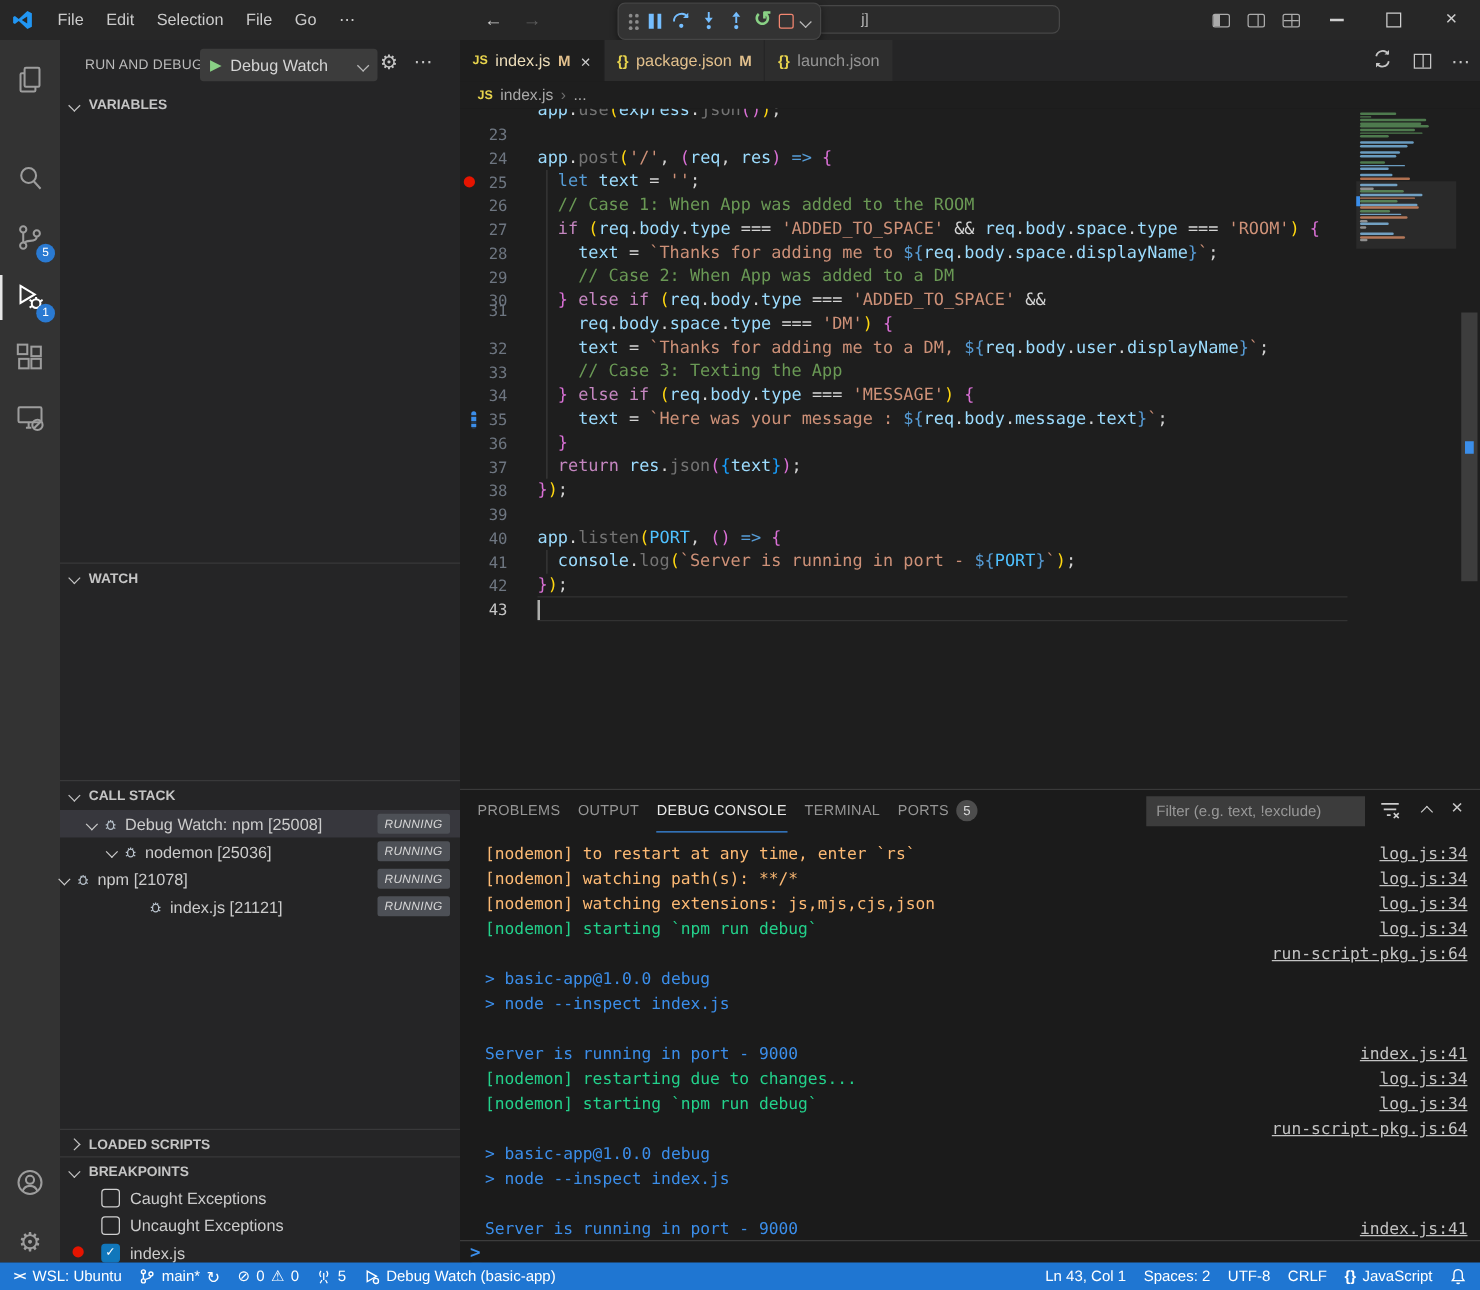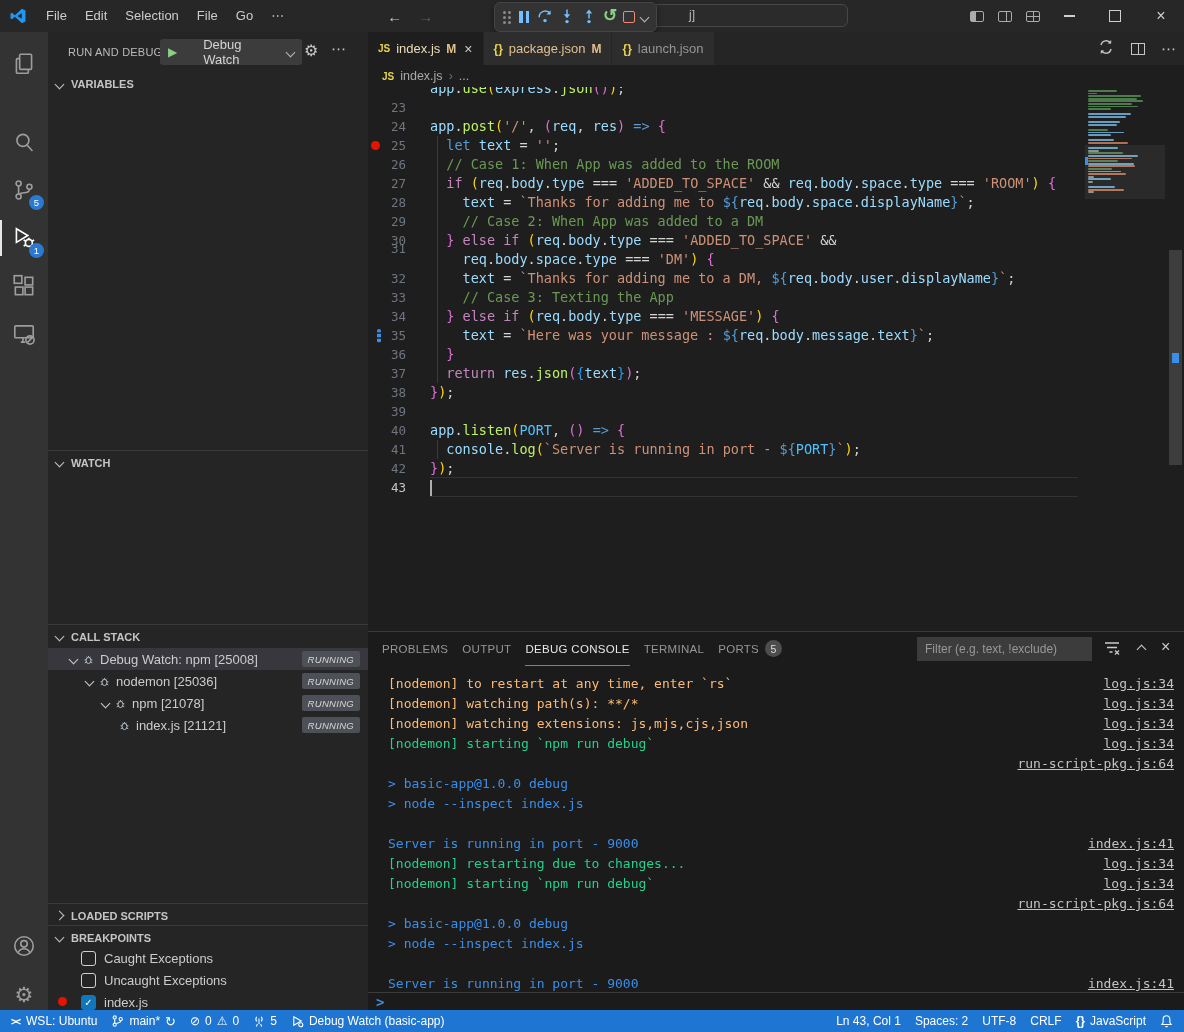--- a/index.html
+++ b/index.html
@@ -44,21 +44,21 @@
   .act-item.active:before{content:"";position:absolute;left:0;top:6px;bottom:6px;width:2px;background:#e7e7e7;}
   .act-badge{position:absolute;right:4px;bottom:4px;min-width:15px;height:15px;border-radius:9px;background:#2a7ad2;color:#fff;
              font-size:9.5px;display:flex;align-items:center;justify-content:center;padding:0 2px;box-sizing:border-box;}
   .gear-glyph{font-size:21px;color:#9d9d9d;line-height:1;}
   
   .sidebar{position:absolute;left:48px;top:32px;width:320px;height:978px;background:#252526;}
   .sb-head{position:absolute;left:0;top:0;width:100%;height:40px;}
   .sb-title{position:absolute;left:20px;top:14px;font-size:11px;color:#bbbbbb;letter-spacing:.2px;}
   .launch{position:absolute;left:112px;top:7px;width:142px;height:26px;background:#3c3c3c;border-radius:3px;display:flex;align-items:center;padding:0 8px;box-sizing:border-box;gap:7px;}
   .launch .play{color:#89d185;font-size:12px;}
-  .launch .lbl{font-size:13px;color:#d4d4d4;flex:1;margin-left:19px;}
+  .launch .lbl{font-size:13px;color:#d4d4d4;flex:1;}
   .sb-gear{position:absolute;left:256px;top:11px;font-size:16px;color:#c5c5c5;line-height:1;}
   .sb-dots{position:absolute;left:283px;top:8px;font-size:15px;color:#c5c5c5;}
   .section-head{position:absolute;left:0;width:100%;height:24px;display:flex;align-items:center;gap:8px;padding-left:8px;box-sizing:border-box;
                 font-size:11px;font-weight:bold;color:#c5c5c5;border-top:1px solid rgba(204,204,204,.12);}
   .cs-row{position:absolute;left:0;width:100%;height:22px;display:flex;align-items:center;gap:5px;font-size:13px;color:#cccccc;box-sizing:border-box;}
   .cs-row.sel{background:#37373d;}
   .cs-row .spacer{flex:1;}
   .badge-running{background:#4d5056;color:#d7d7d7;font-size:9.5px;padding:2.5px 6px;border-radius:2px;margin-right:8px;letter-spacing:.3px;font-style:italic;}
   .bp-row{position:absolute;left:0;width:100%;height:22px;display:flex;align-items:center;font-size:13px;color:#cccccc;}
   .cbox{width:15px;height:15px;box-sizing:border-box;border:1.6px solid #d0d0d0;border-radius:3px;margin-right:8px;background:transparent;}
@@ -77,21 +77,21 @@
   .tab-mod{color:#e2c08d;font-size:12px;font-weight:bold;}
   .tab-close{color:#cccccc;font-size:14px;margin-left:2px;}
   .tab-actions{position:absolute;right:8px;top:0;height:33px;display:flex;align-items:center;gap:16px;color:#c5c5c5;}
   .split-icon{width:14px;height:12px;border:1.3px solid #c5c5c5;box-sizing:border-box;position:relative;}
   .split-icon:before{content:"";position:absolute;left:50%;top:0;bottom:0;width:1.3px;background:#c5c5c5;}
   .breadcrumbs{position:absolute;left:0;top:33px;width:816px;height:22px;background:#1e1e1e;display:flex;align-items:center;gap:6px;padding-left:14px;box-sizing:border-box;font-size:12.5px;color:#a9a9a9;}
   .editor{position:absolute;left:0;top:55px;width:816px;height:544px;overflow:hidden;background:#1e1e1e;}
   .line-num{position:absolute;left:8px;width:30px;text-align:right;font-family:"DejaVu Sans Mono",monospace;font-size:12.5px;line-height:19px;color:#6e7681;}
   .line-num.active{color:#c6c6c6;}
   .code-line{position:absolute;left:62px;white-space:pre;font-family:"DejaVu Sans Mono",monospace;font-size:13.5px;line-height:19px;color:#d4d4d4;}
-  .tk-kw{color:#569cd6}.tk-ctrl{color:#c586c0}.tk-var{color:#9cdcfe}.tk-fn{color:#bef264}.tk-str{color:#ce9178}
+  .tk-kw{color:#569cd6}.tk-ctrl{color:#c586c0}.tk-var{color:#9cdcfe}.tk-fn{color:#737373}.tk-str{color:#ce9178}
   .tk-cmt{color:#6a9955}.tk-punc{color:#d4d4d4}.tk-b1{color:#ffd710}.tk-b2{color:#da70d6}.tk-b3{color:#179fff}.tk-constv{color:#4fc1ff}
   .bp-gutter-dot{position:absolute;left:3px;width:9px;height:9px;border-radius:50%;background:#e51400;}
   .gutter-mod{position:absolute;left:9px;width:3.5px;border-radius:2px;background:repeating-linear-gradient(180deg,#3b8eea 0 3px,rgba(59,142,234,.25) 3px 5px);}
   .current-line{position:absolute;left:62px;width:648px;height:20px;border-top:1px solid rgba(255,255,255,.09);border-bottom:1px solid rgba(255,255,255,.09);box-sizing:border-box;}
   .cursor{position:absolute;width:1.5px;height:16px;background:#aeafad;}
   .indent-guide{position:absolute;width:1px;background:#3a3a3a;}
   .minimap{position:absolute;left:717px;top:0;width:80px;height:544px;}
   .mm-row{position:absolute;left:3px;height:1.8px;border-radius:1px;}
   .mm-viewport{position:absolute;left:0;width:80px;background:rgba(255,255,255,.055);}
   .scroll-thumb{position:absolute;left:801px;top:163px;width:13px;height:215px;background:rgba(121,121,121,.35);}
@@ -288,21 +288,21 @@
           <span style="display: flex;">
             <svg width="13" height="13" viewBox="0 0 16 16">
               <ellipse cx="8" cy="9.2" rx="3" ry="3.8" fill="none" stroke="#b8c2cc" stroke-width="1.2"></ellipse>
               <path d="M8 5.4V3.8M5.6 4.6l1 1.3M10.4 4.6l-1 1.3M5 8.4H3.2M5.2 11l-1.8 1M12.8 8.4H11M12.6 12l-1.8-1" stroke="#b8c2cc" stroke-width="1.2" fill="none"></path>
             </svg>
           </span>
           <span>nodemon [25036]</span>
           <span class="spacer"></span>
           <span class="badge-running">RUNNING</span>
         </div>
-        <div class="cs-row" style="top: 660px; padding-left: 54px;">
+        <div class="cs-row" style="top: 660px; ">
           <span class="chev down"></span>
           <span style="display: flex;">
             <svg width="13" height="13" viewBox="0 0 16 16">
               <ellipse cx="8" cy="9.2" rx="3" ry="3.8" fill="none" stroke="#b8c2cc" stroke-width="1.2"></ellipse>
               <path d="M8 5.4V3.8M5.6 4.6l1 1.3M10.4 4.6l-1 1.3M5 8.4H3.2M5.2 11l-1.8 1M12.8 8.4H11M12.6 12l-1.8-1" stroke="#b8c2cc" stroke-width="1.2" fill="none"></path>
             </svg>
           </span>
           <span>npm [21078]</span>
           <span class="spacer"></span>
           <span class="badge-running">RUNNING</span>

